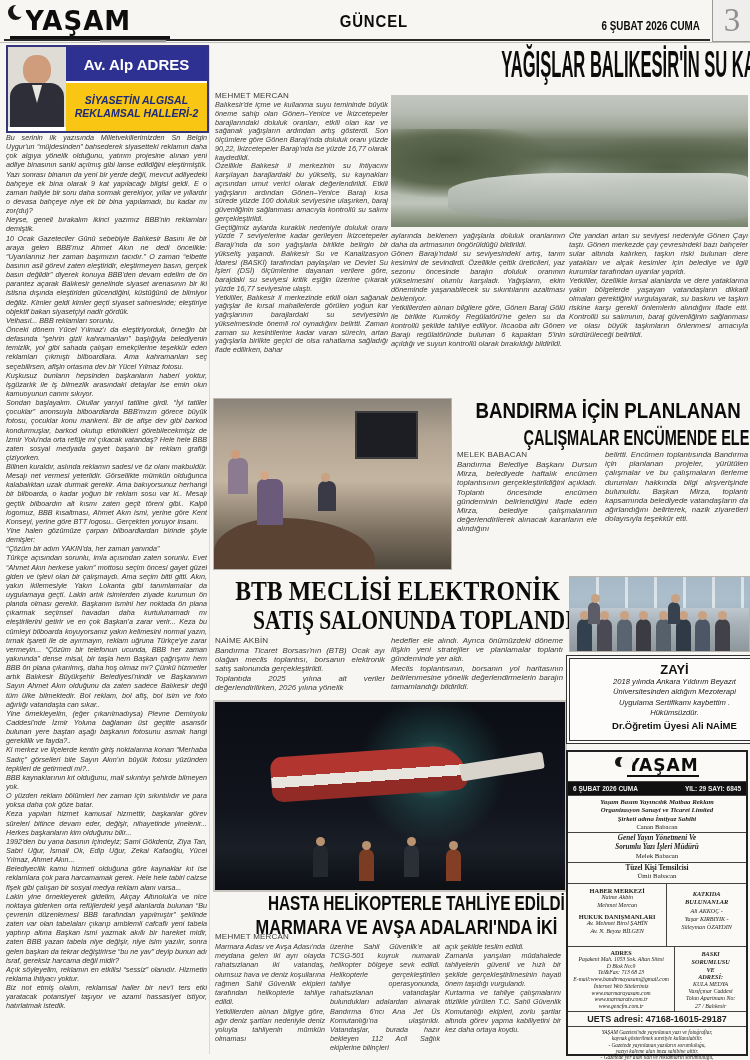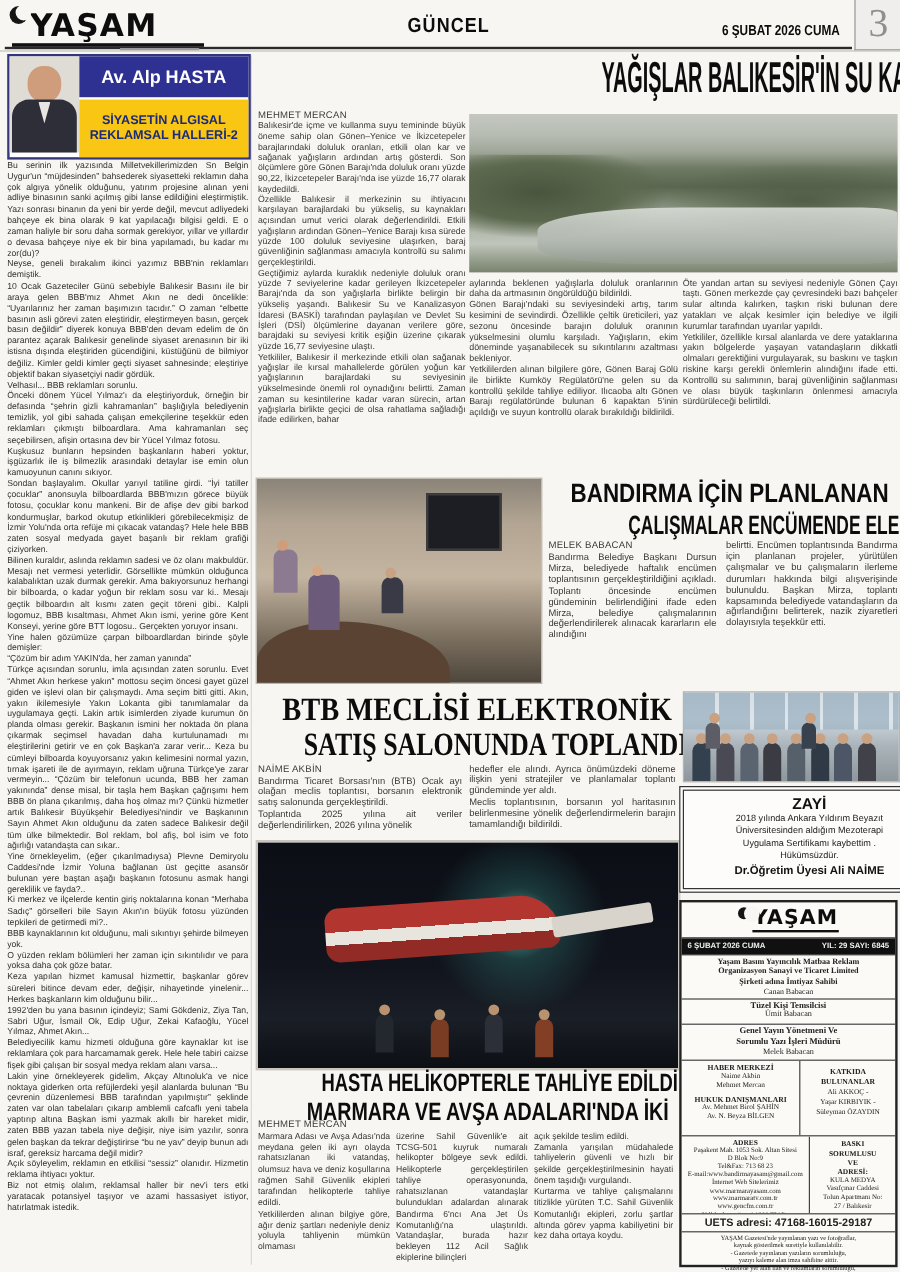--- a/index.html
+++ b/index.html
@@ -1,19 +1,19 @@
 <!DOCTYPE html>
 <html><head>
 <meta charset="utf-8">
 <style>
   html,body{margin:0;padding:0;background:#dedbd5;}
   .page{position:relative;width:750px;height:1060px;background:#f7f6f2;overflow:hidden;
         font-family:"Liberation Sans",sans-serif;color:#333;}
   .abs{position:absolute;}
-  .pre{white-space:pre-line;}
+  .pre{white-space:pre-line;font-style:italic;}
   .txt{font-size:7.4px;line-height:1.22;text-align:justify;color:#3a3a3a;overflow:hidden;}
   .byline{font-size:8px;color:#3c3c3c;letter-spacing:.2px;}
   .hl{font-weight:800;color:#0c0c0c;white-space:nowrap;}
   .squeeze{display:inline-block;transform-origin:center center;}
   .center{text-align:center;}
   
   .hdr{left:4px;top:3px;width:706px;height:36px;border-bottom:2px solid #2a2a2a;}
   .logo-t{font-weight:900;font-size:26px;color:#0d0d0d;letter-spacing:1px;font-family:"DejaVu Sans",sans-serif;}
   .crescent{display:inline-block;width:15px;height:15px;border-radius:50%;background:#151515;position:relative;vertical-align:10px;margin-right:2px;}
   .crescent:after{content:"";position:absolute;left:5px;top:-1px;width:13px;height:13px;border-radius:50%;background:#f7f6f2;}
@@ -71,21 +71,21 @@
   <div class="abs hrule"></div>
   <div class="abs vrule"></div>
 
   <div class="abs colbox">
     <div class="portrait">
       <div class="p-head"></div>
       <div class="p-suit"></div>
       <div class="p-shirt"></div>
     </div>
     <div class="colbox-r">
-      <div class="colname">Av. Alp HASTA</div>
+      <div class="colname">Av. Alp ADRES</div>
       <div class="coltitle pre">SİYASETİN ALGISAL
 REKLAMSAL HALLERİ-2</div>
     </div>
   </div>
   <div class="abs colbody pre">Bu serinin ilk yazısında Milletvekillerimizden Sn Belgin Uygur'un “müjdesinden” bahsederek siyasetteki reklamın daha çok algıya yönelik olduğunu, yatırım projesine alınan yeni adliye binasının sanki açılmış gibi lanse edildiğini eleştirmiştik. Yazı sonrası binanın da yeni bir yerde değil, mevcut adliyedeki bahçeye ek bina olarak 9 kat yapılacağı bilgisi geldi. E o zaman haliyle bir soru daha sormak gerekiyor, yıllar ve yıllardır o devasa bahçeye niye ek bir bina yapılamadı, bu kadar mı zor(du)?
 Neyse, geneli bırakalım ikinci yazımız BBB'nin reklamları demiştik.
 10 Ocak Gazeteciler Günü sebebiyle Balıkesir Basını ile bir araya gelen BBB'mız Ahmet Akın ne dedi öncelikle: “Uyarılarınız her zaman başımızın tacıdır.” O zaman “elbette basının asli görevi zaten eleştiridir, eleştirmeyen basın, gerçek basın değildir” diyerek konuya BBB'den devam edelim de ön parantez açarak Balıkesir genelinde siyaset arenasının bir iki istisna dışında eleştiriden gücendiğini, küstüğünü de bilmiyor değiliz. Kimler geldi kimler geçti siyaset sahnesinde; eleştiriye objektif bakan siyasetçiyi nadir gördük.
 Velhasıl... BBB reklamları sorunlu.
 Önceki dönem Yücel Yılmaz'ı da eleştiriyorduk, örneğin bir defasında “şehrin gizli kahramanları” başlığıyla belediyenin temizlik, yol gibi sahada çalışan emekçilerine teşekkür eden reklamları çıkmıştı bilboardlara. Ama kahramanları seç seçebilirsen, afişin ortasına dev bir Yücel Yılmaz fotosu.
 Kuşkusuz bunların hepsinden başkanların haberi yoktur, işgüzarlık ile iş bilmezlik arasındaki detaylar ise emin olun kamuoyunun canını sıkıyor.
@@ -204,28 +204,28 @@
     <div class="kdatebar">
       <span>6 ŞUBAT 2026 CUMA</span>
       <span>YIL: 29   SAYI: 6845</span>
     </div>
     <div class="krow" style="height:34px;padding-top:2px;">
       <div class="pre kb" style="font-size:6.8px;line-height:1.25;">Yaşam Basım Yayıncılık Matbaa Reklam
 Organizasyon Sanayi ve Ticaret Limited
 Şirketi adına İmtiyaz Sahibi</div>
       <div style="font-size:6.6px;">Canan Babacan</div>
     </div>
-    <div class="krow" style="height:19px;padding-top:1px;">
-      <div class="kb" style="font-size:7.2px;">Tüzel Kişi Temsilcisi</div>
-      <div style="font-size:6.8px;">Ümit Babacan</div>
-    </div>
     <div class="krow" style="height:28px;padding-top:1px;">
       <div class="pre kb" style="font-size:7.2px;line-height:1.25;">Genel Yayın Yönetmeni Ve
 Sorumlu Yazı İşleri Müdürü</div>
       <div style="font-size:6.8px;">Melek Babacan</div>
+    </div>
+    <div class="krow" style="height:19px;padding-top:1px;">
+      <div class="kb" style="font-size:7.2px;">Tüzel Kişi Temsilcisi</div>
+      <div style="font-size:6.8px;">Ümit Babacan</div>
     </div>
     <div class="krow kflex" style="height:62px;">
       <div style="flex:1.25;padding-top:3px;">
         <div class="kb" style="font-size:6.4px;">HABER MERKEZİ</div>
         <div class="pre" style="font-size:6.1px;line-height:1.3;">Naime Akbin
 Mehmet Mercan</div>
         <div class="kb" style="font-size:6.4px;margin-top:3px;">HUKUK DANIŞMANLARI</div>
         <div class="pre" style="font-size:6.1px;line-height:1.3;">Av. Mehmet Birol ŞAHİN
 Av. N. Beyza BİLGEN</div>
       </div>

